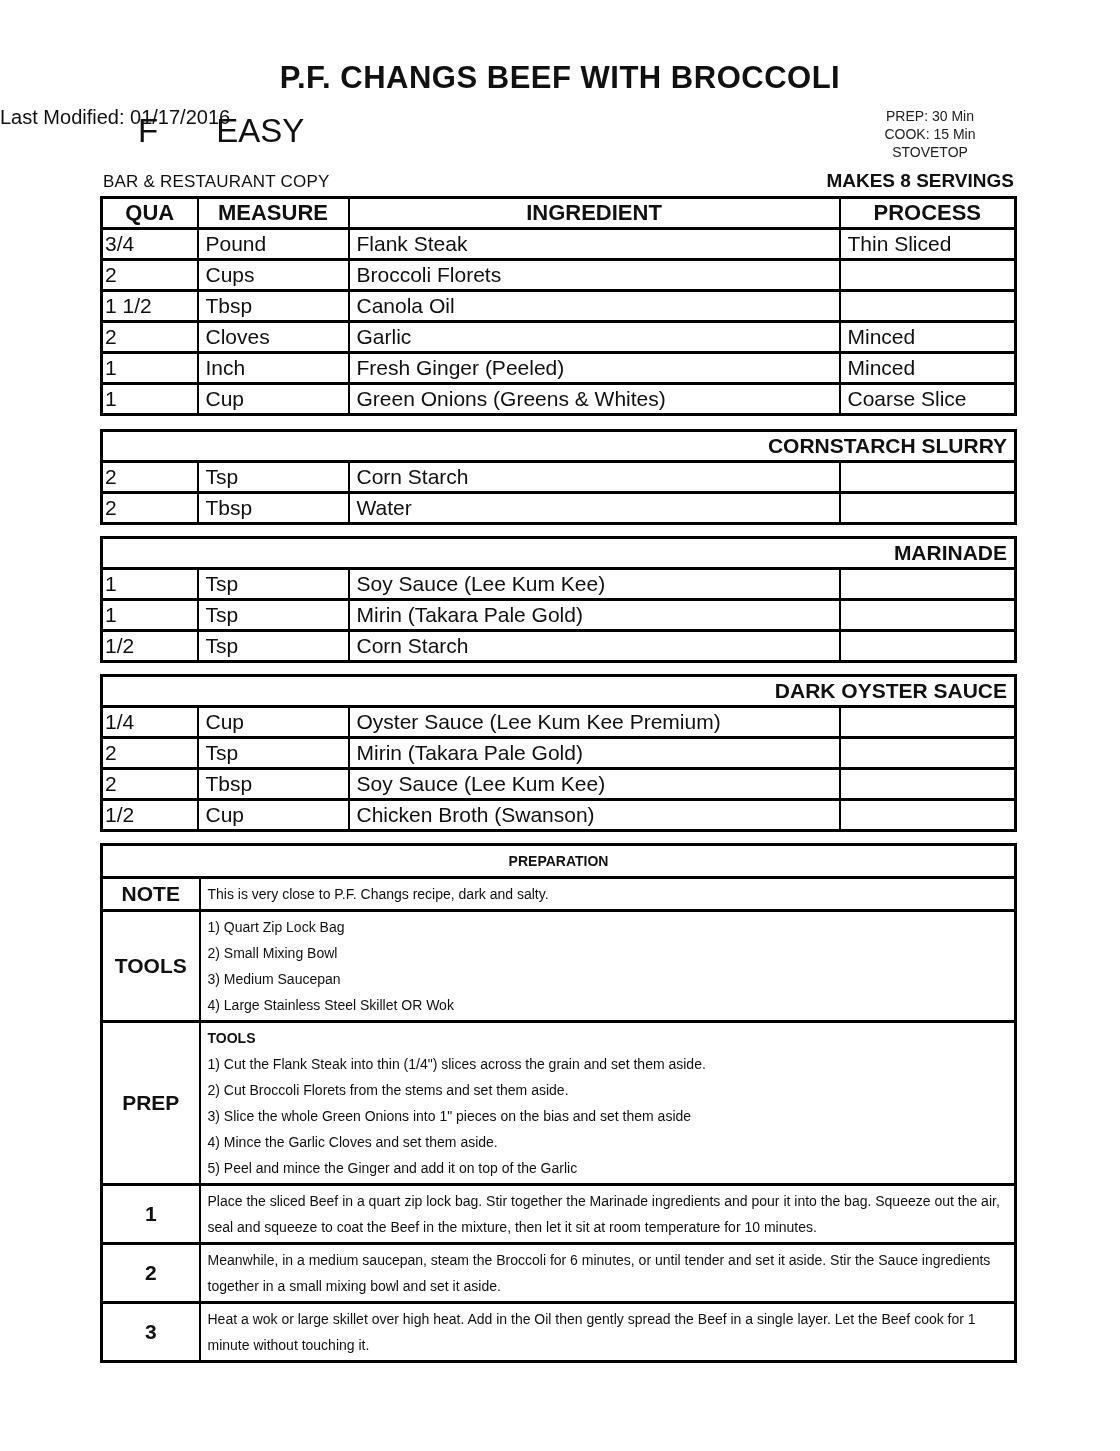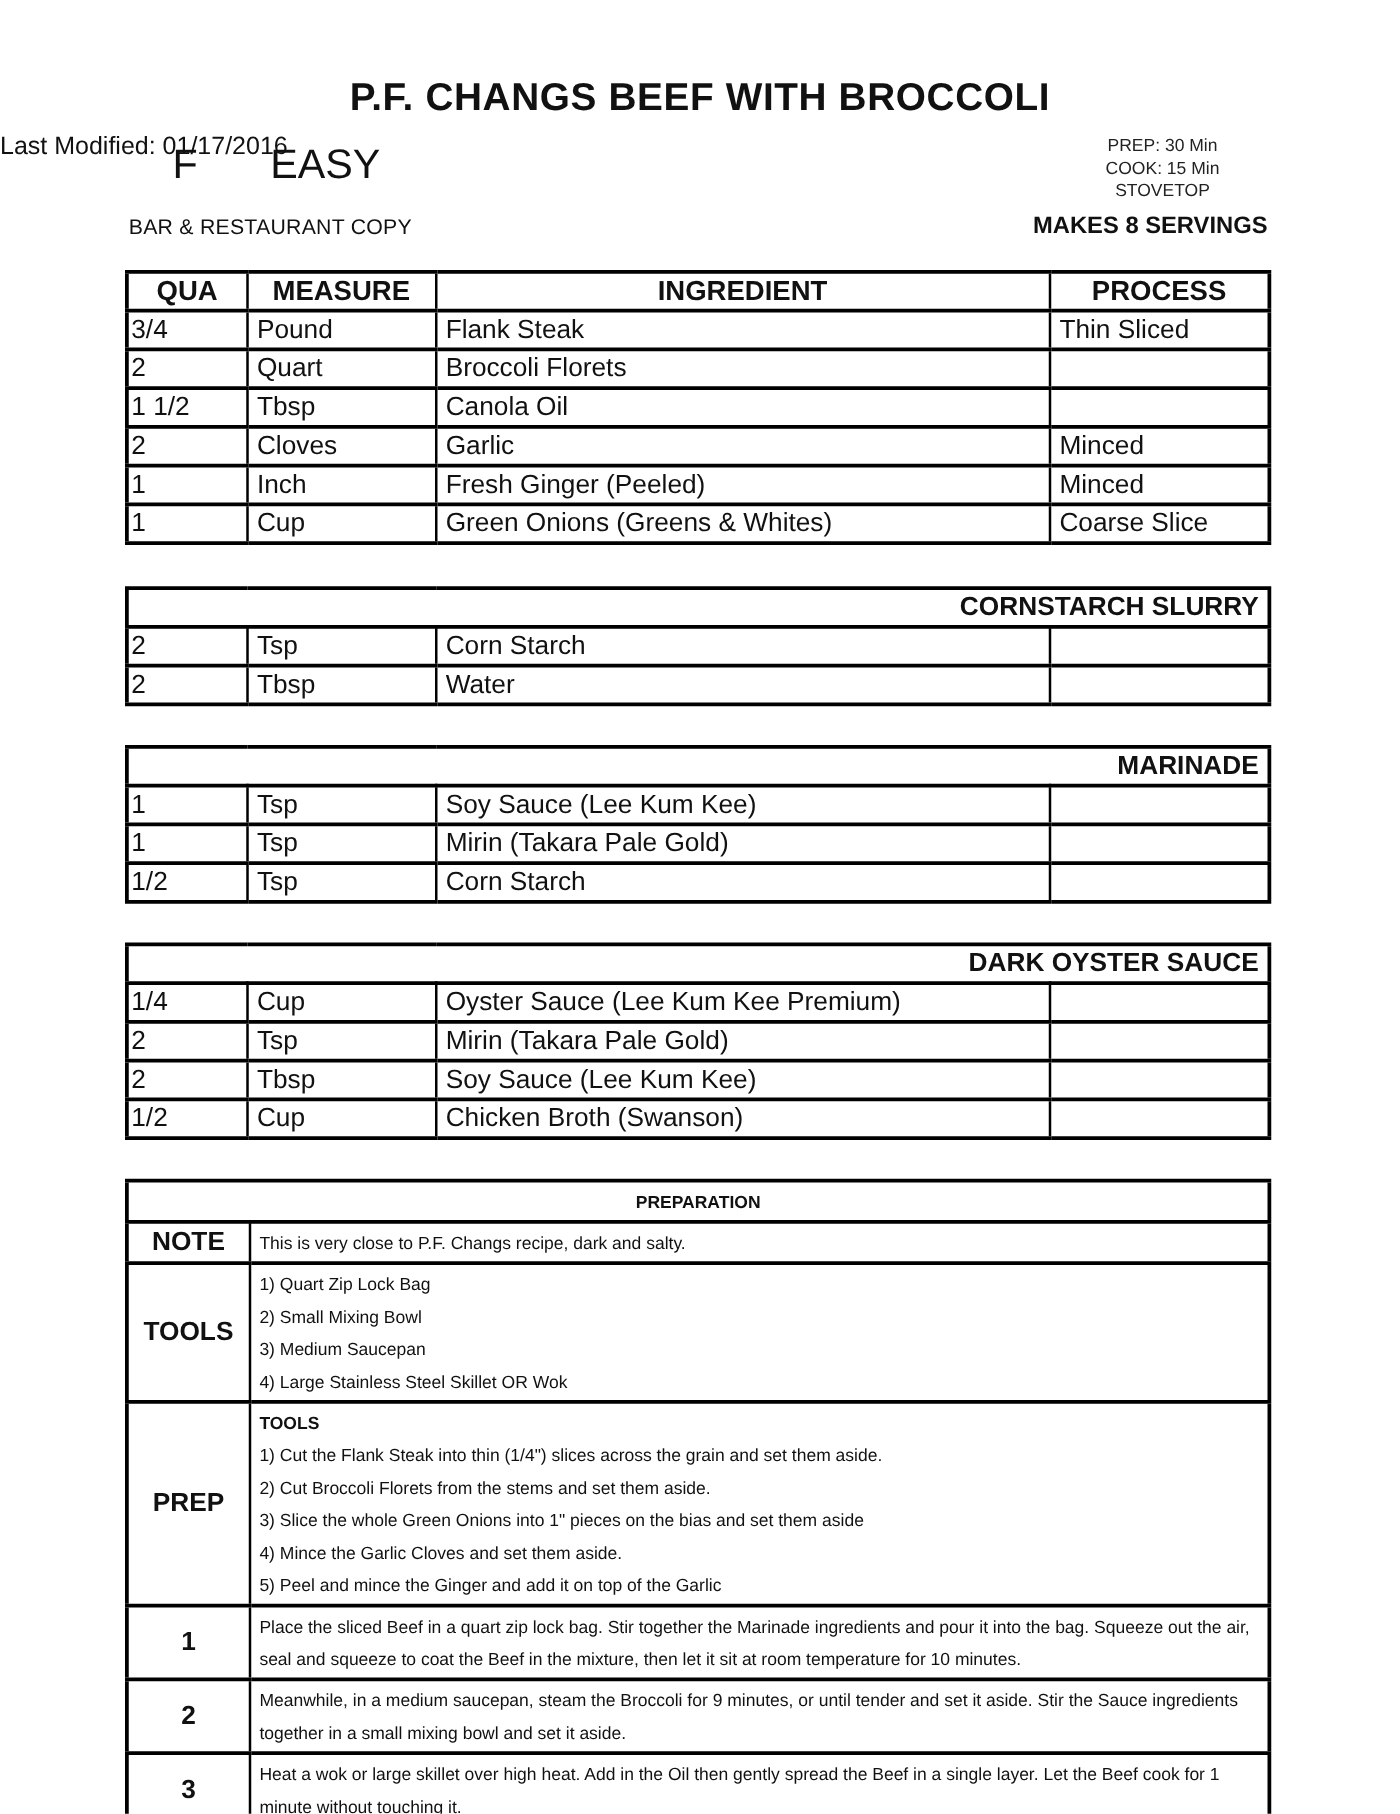--- a/index.html
+++ b/index.html
@@ -38,21 +38,20 @@
     position: absolute; top: 170px; left: 700px; width: 314px;
     text-align: right; font-size: 19px; font-weight: 700;
   }
 
   
   .tbl {
     border-collapse: collapse;
     margin-left: 100px;
     width: 914px;
     table-layout: fixed;
-    margin-top: 20px;
   }
   .tbl { border: 3px solid #000; }
   .tbl td, .tbl th { border: 2px solid #000; }
   .tbl tr > * { border-top-width: 3px; border-bottom-width: 3px; }
 
   .tbl th {
     font-size: 22px; font-weight: 700; height: 31px; text-align: center;
   }
   .tbl td { font-size: 21px; height: 31px; padding: 1px 7px; }
   td.qua { text-align: left; padding: 1px 2px; }
@@ -107,21 +106,21 @@
       <th>PROCESS</th>
     </tr>
     <tr>
       <td class="qua">3/4</td>
       <td>Pound</td>
       <td>Flank Steak</td>
       <td>Thin Sliced</td>
     </tr>
     <tr>
       <td class="qua">2</td>
-      <td>Quart</td>
+      <td>Cups</td>
       <td>Broccoli Florets</td>
       <td></td>
     </tr>
     <tr>
       <td class="qua">1 1/2</td>
       <td>Tbsp</td>
       <td>Canola Oil</td>
       <td></td>
     </tr>
     <tr>
@@ -281,21 +280,21 @@
         <div>4) Mince the Garlic Cloves and set them aside.</div>
         <div>5) Peel and mince the Ginger and add it on top of the Garlic</div>
       </td>
     </tr>
     <tr>
       <td class="lbl">1</td>
       <td>Place the sliced Beef in a quart zip lock bag. Stir together the Marinade ingredients and pour it into the bag. Squeeze out the air, seal and squeeze to coat the Beef in the mixture, then let it sit at room temperature for 10 minutes.</td>
     </tr>
     <tr>
       <td class="lbl">2</td>
-      <td>Meanwhile, in a medium saucepan, steam the Broccoli for 9 minutes, or until tender and set it aside. Stir the Sauce ingredients together in a small mixing bowl and set it aside.</td>
+      <td>Meanwhile, in a medium saucepan, steam the Broccoli for 6 minutes, or until tender and set it aside. Stir the Sauce ingredients together in a small mixing bowl and set it aside.</td>
     </tr>
     <tr>
       <td class="lbl">3</td>
       <td>Heat a wok or large skillet over high heat. Add in the Oil then gently spread the Beef in a single layer. Let the Beef cook for 1 minute without touching it.</td>
     </tr>
   </tbody>
     </table>
 
 </div>
 

